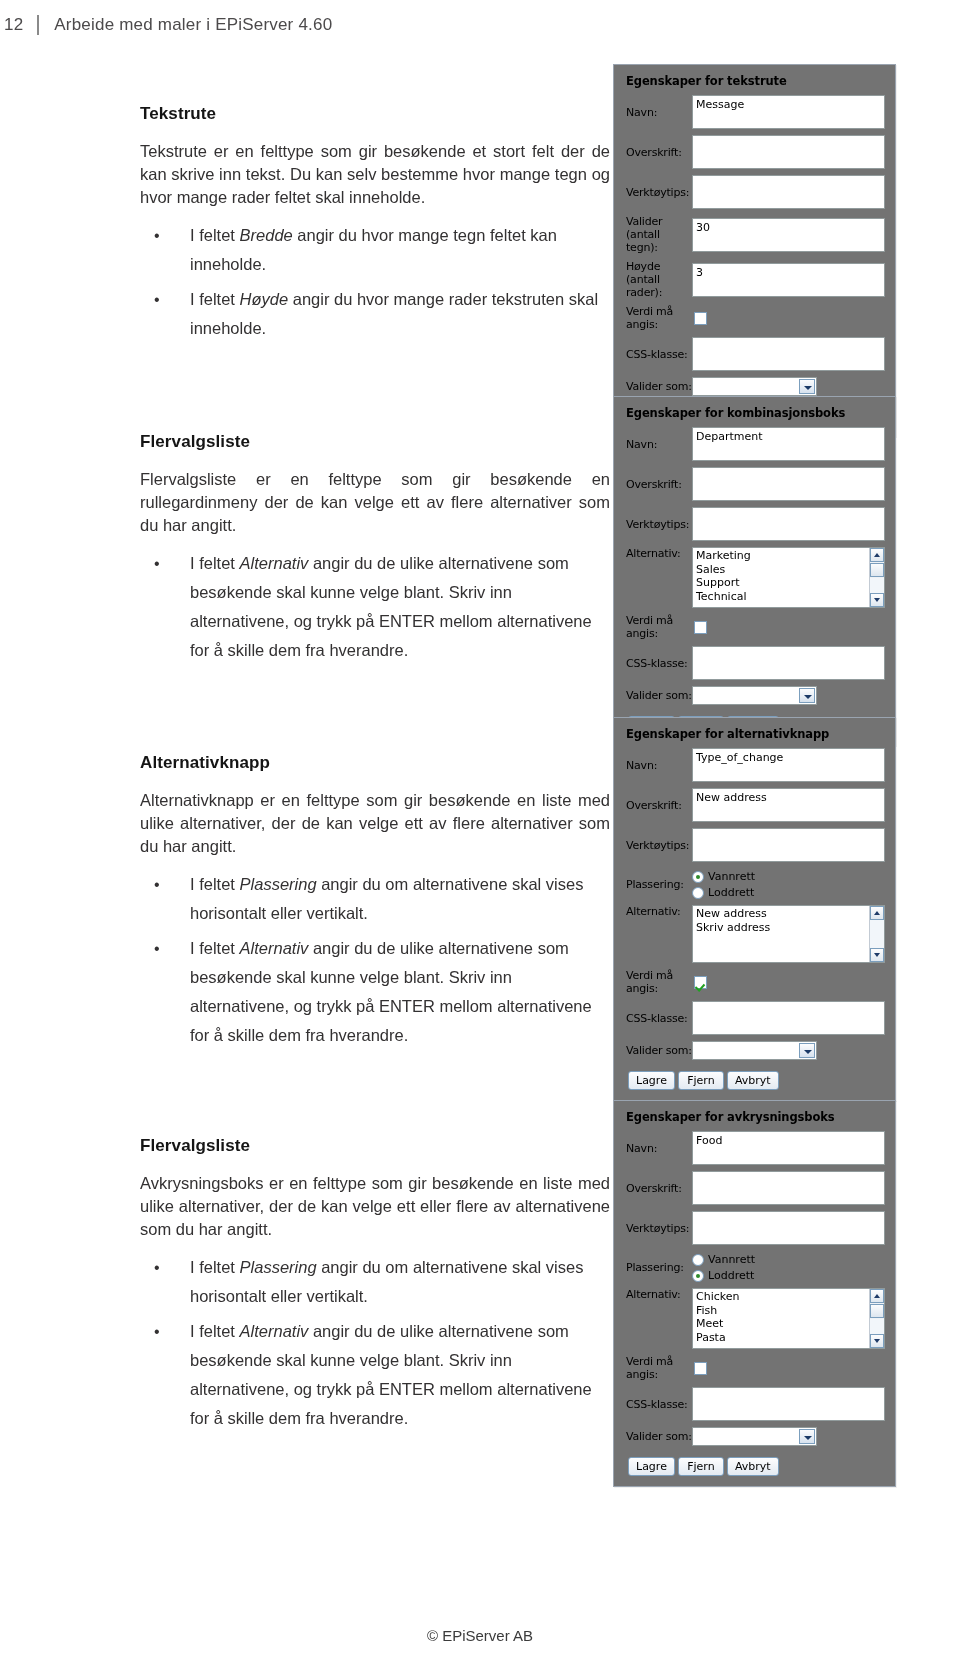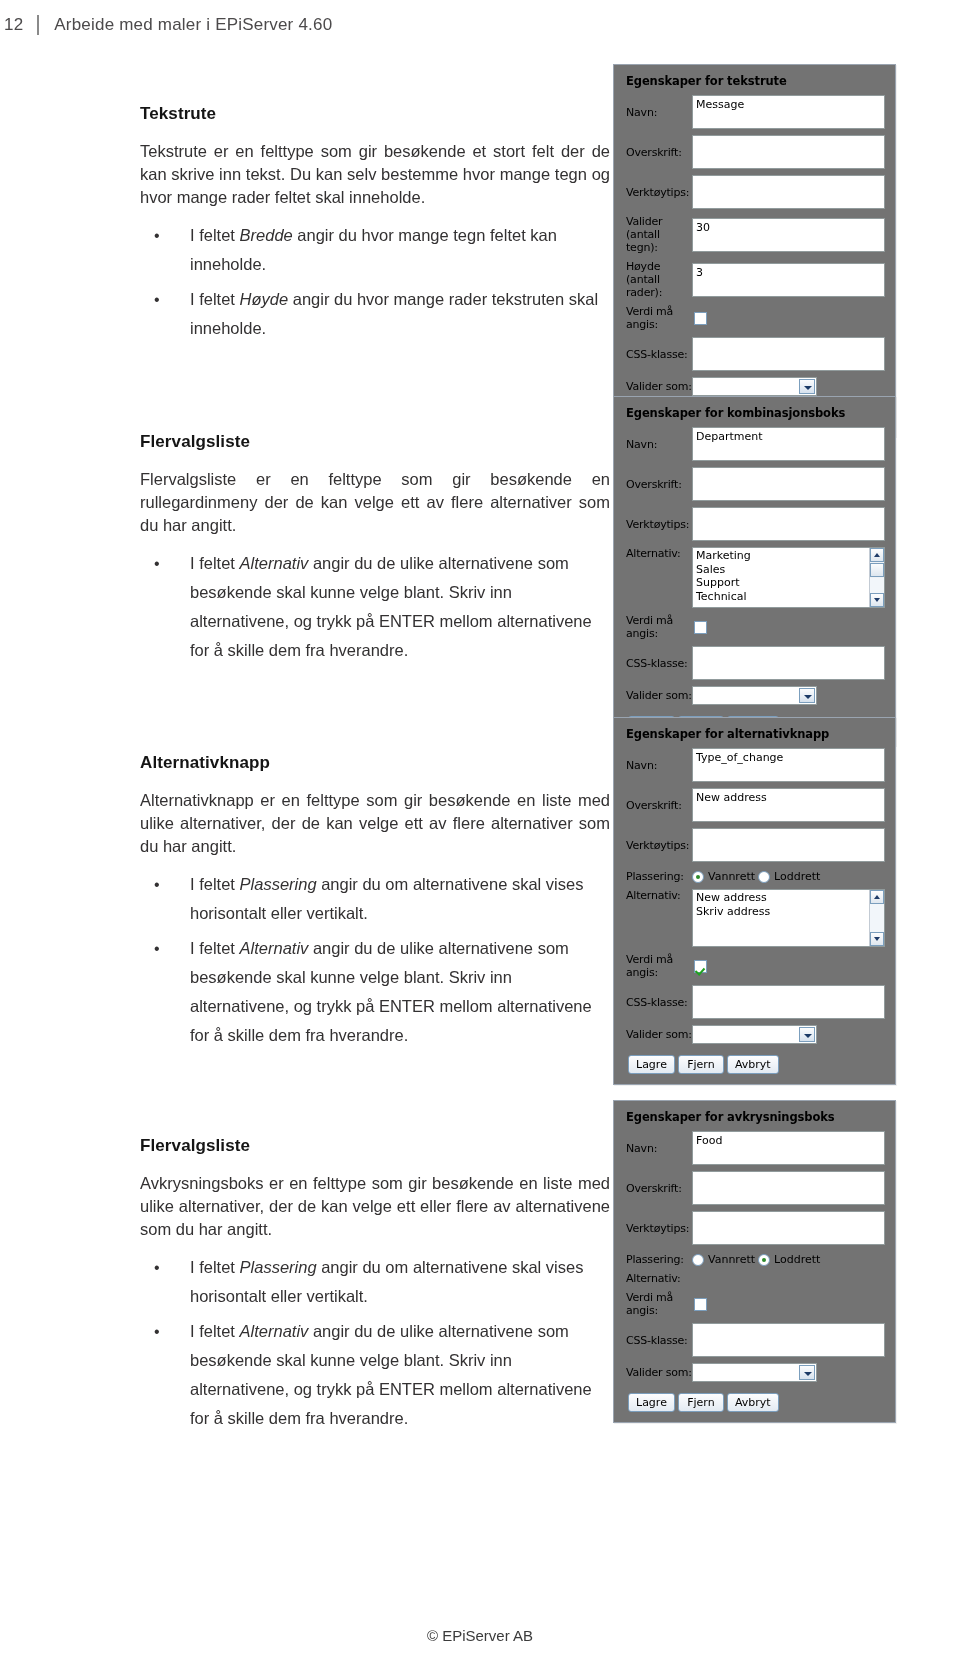--- a/index.html
+++ b/index.html
@@ -136,21 +136,21 @@
     content: "";
     position: absolute;
     left: 2px;
     top: 5px;
     width: 4px;
     height: 7px;
     border: solid #21a121;
     border-width: 0 2px 2px 0;
     transform: rotate(42deg);
   }
-  .radio-group { display: flex; flex-direction: row; gap: 3px; }
+  .radio-group { display: flex; flex-direction: column; gap: 3px; }
   .radio-line { display: flex; align-items: center; font-size: 11px; color: #000; }
   .radio {
     width: 12px; height: 12px; border-radius: 50%;
     border: 1px solid #7b9ebd; background: #fff;
     display: inline-block; position: relative; margin-right: 4px;
     flex: 0 0 12px;
   }
   .radio.on::after {
     content: "";
     position: absolute; left: 3px; top: 3px;
@@ -527,20 +527,34 @@
       </label>
       <label class="radio-line">
         <span class="radio on"></span>
         <span>Loddrett</span>
       </label>
     </div>
   </div>
 
   <div class="dlg-row top">
     <div class="dlg-label">Alternativ:</div>
+    <div class="listbox" style="height:61px;">
+      <div class="items">
+        <div>Chicken</div>
+        <div>Fish</div>
+        <div>Meet</div>
+        <div>Pasta</div>
+      </div>
+      <div class="sbar">
+        <div class="arrow up"></div>
+        <div class="thumb"></div>
+        <div class="track"></div>
+        <div class="arrow down"></div>
+      </div>
+    </div>
   </div>
 
   <div class="dlg-row">
     <div class="dlg-label">Verdi må angis:</div>
     <span class="dlg-checkbox"></span>
   </div>
 
   <div class="dlg-row">
     <div class="dlg-label">CSS-klasse:</div>
     <div class="dlg-field"></div>

